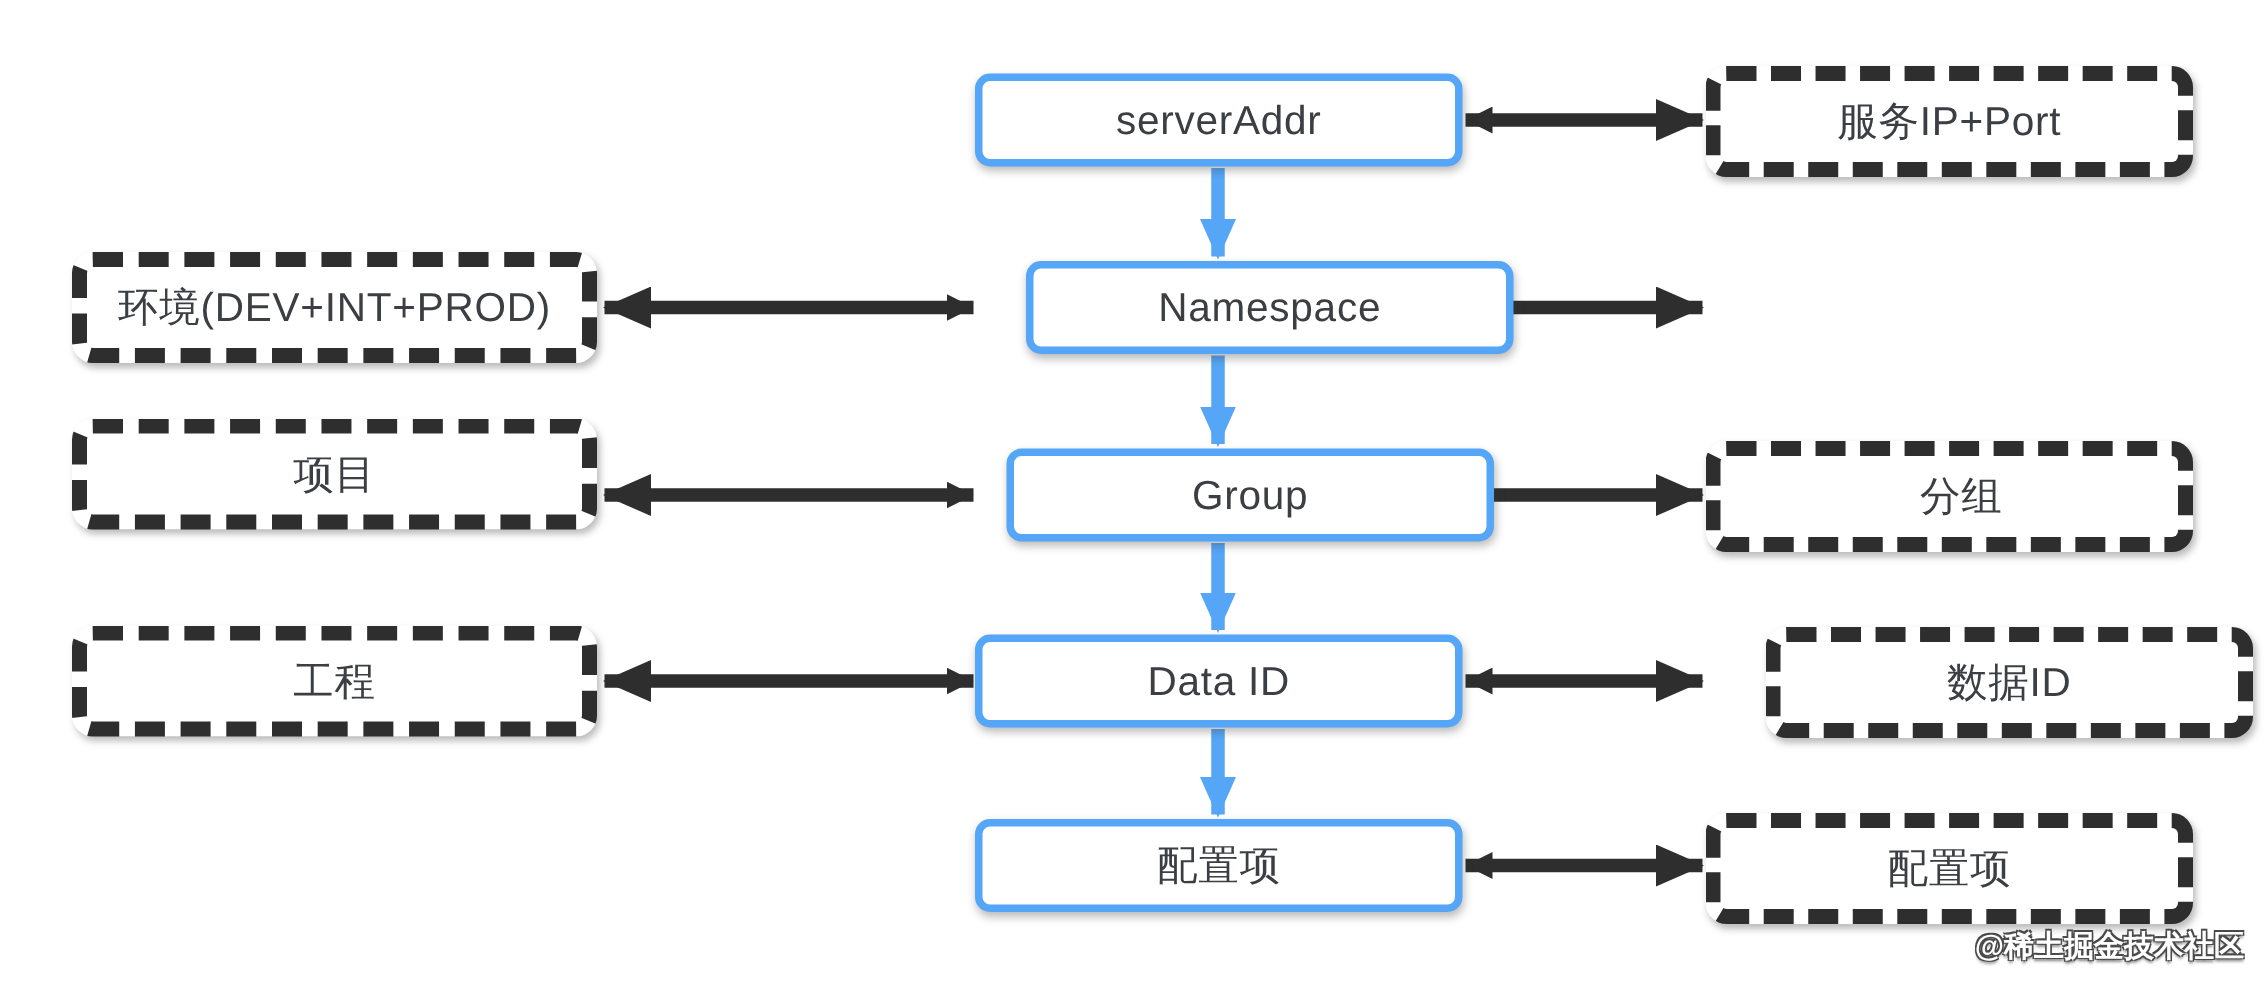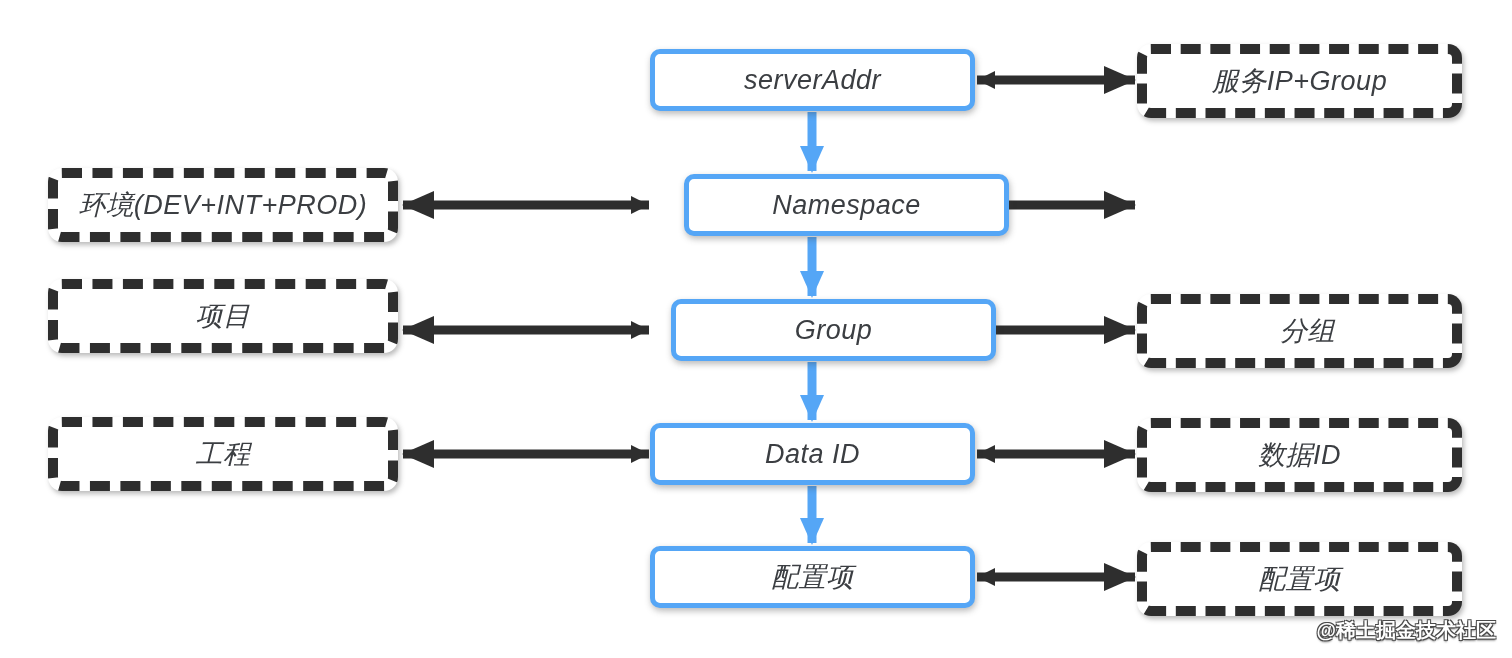--- a/index.html
+++ b/index.html
@@ -20,21 +20,20 @@
   }
   .node {
     position: absolute;
     box-sizing: border-box;
     display: flex; align-items: center; justify-content: center;
     background: #ffffff;
     color: #3b3e42;
     font-size: 27px;
     letter-spacing: 0.5px;
     white-space: nowrap;
-    font-style: italic;
   }
   .node.blue {
     width: 325px; height: 62px;
     border: 5px solid #55a6f6;
     border-radius: 10px;
     box-shadow: 1px 3px 6px rgba(60,60,60,0.35);
   }
   .node.dashed {
     height: 74px;
     border: 10px dashed #2e2e2e;
@@ -109,26 +108,26 @@
     <span>环境(DEV+INT+PROD)</span>
   </div>
   <div class="node dashed left-col" style="left:48px; top:279px;text-align:center;">
     <span>项目</span>
   </div>
   <div class="node dashed left-col" style="left:48px; top:417px;">
     <span>工程</span>
   </div>
 
   <div class="node dashed right-col" style="left:1137px; top:44px;">
-    <span>服务IP+Group</span>
+    <span>服务IP+Port</span>
   </div>
   <div class="node dashed right-col" style="left:1137px; top:294px;padding-left:16px;">
     <span>分组</span>
   </div>
-  <div class="node dashed right-col" style="left:1137px; top:418px;">
+  <div class="node dashed right-col" style="left:1177px; top:418px;">
     <span>数据ID</span>
   </div>
   <div class="node dashed right-col" style="left:1137px; top:542px;">
     <span>配置项</span>
   </div>
 
   <div class="watermark">@稀土掘金技术社区</div>
 
 </div>
 

